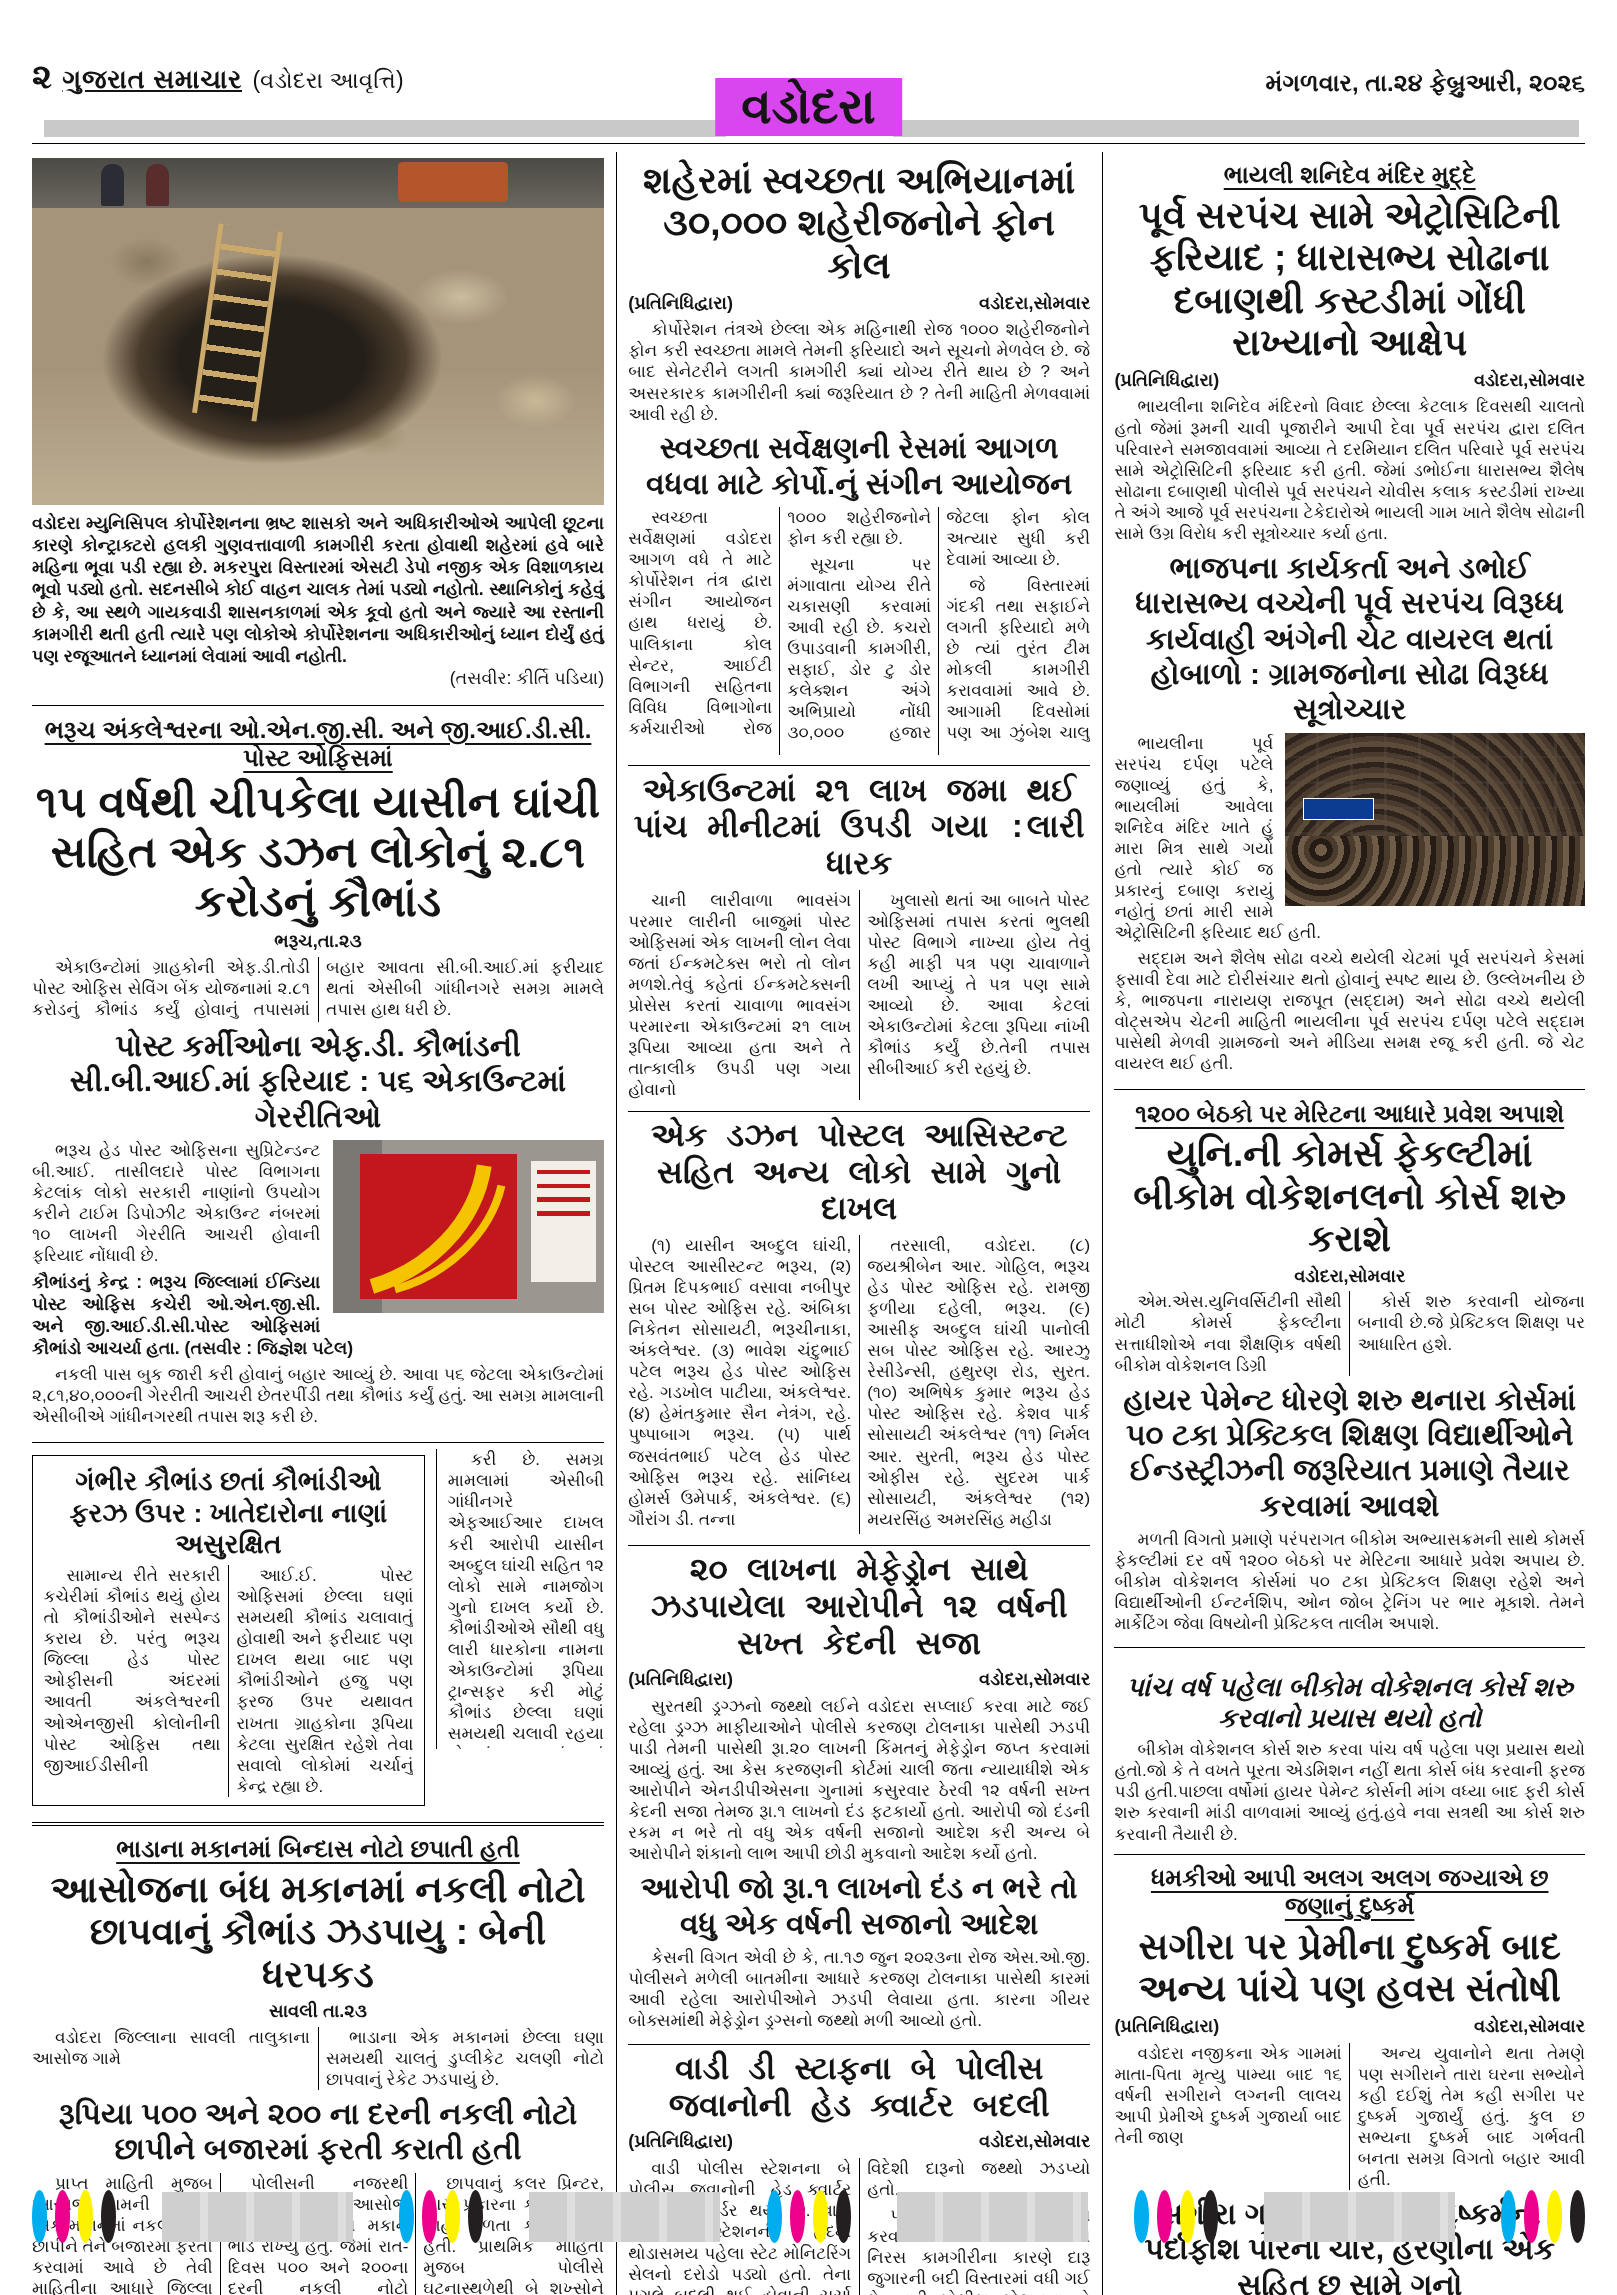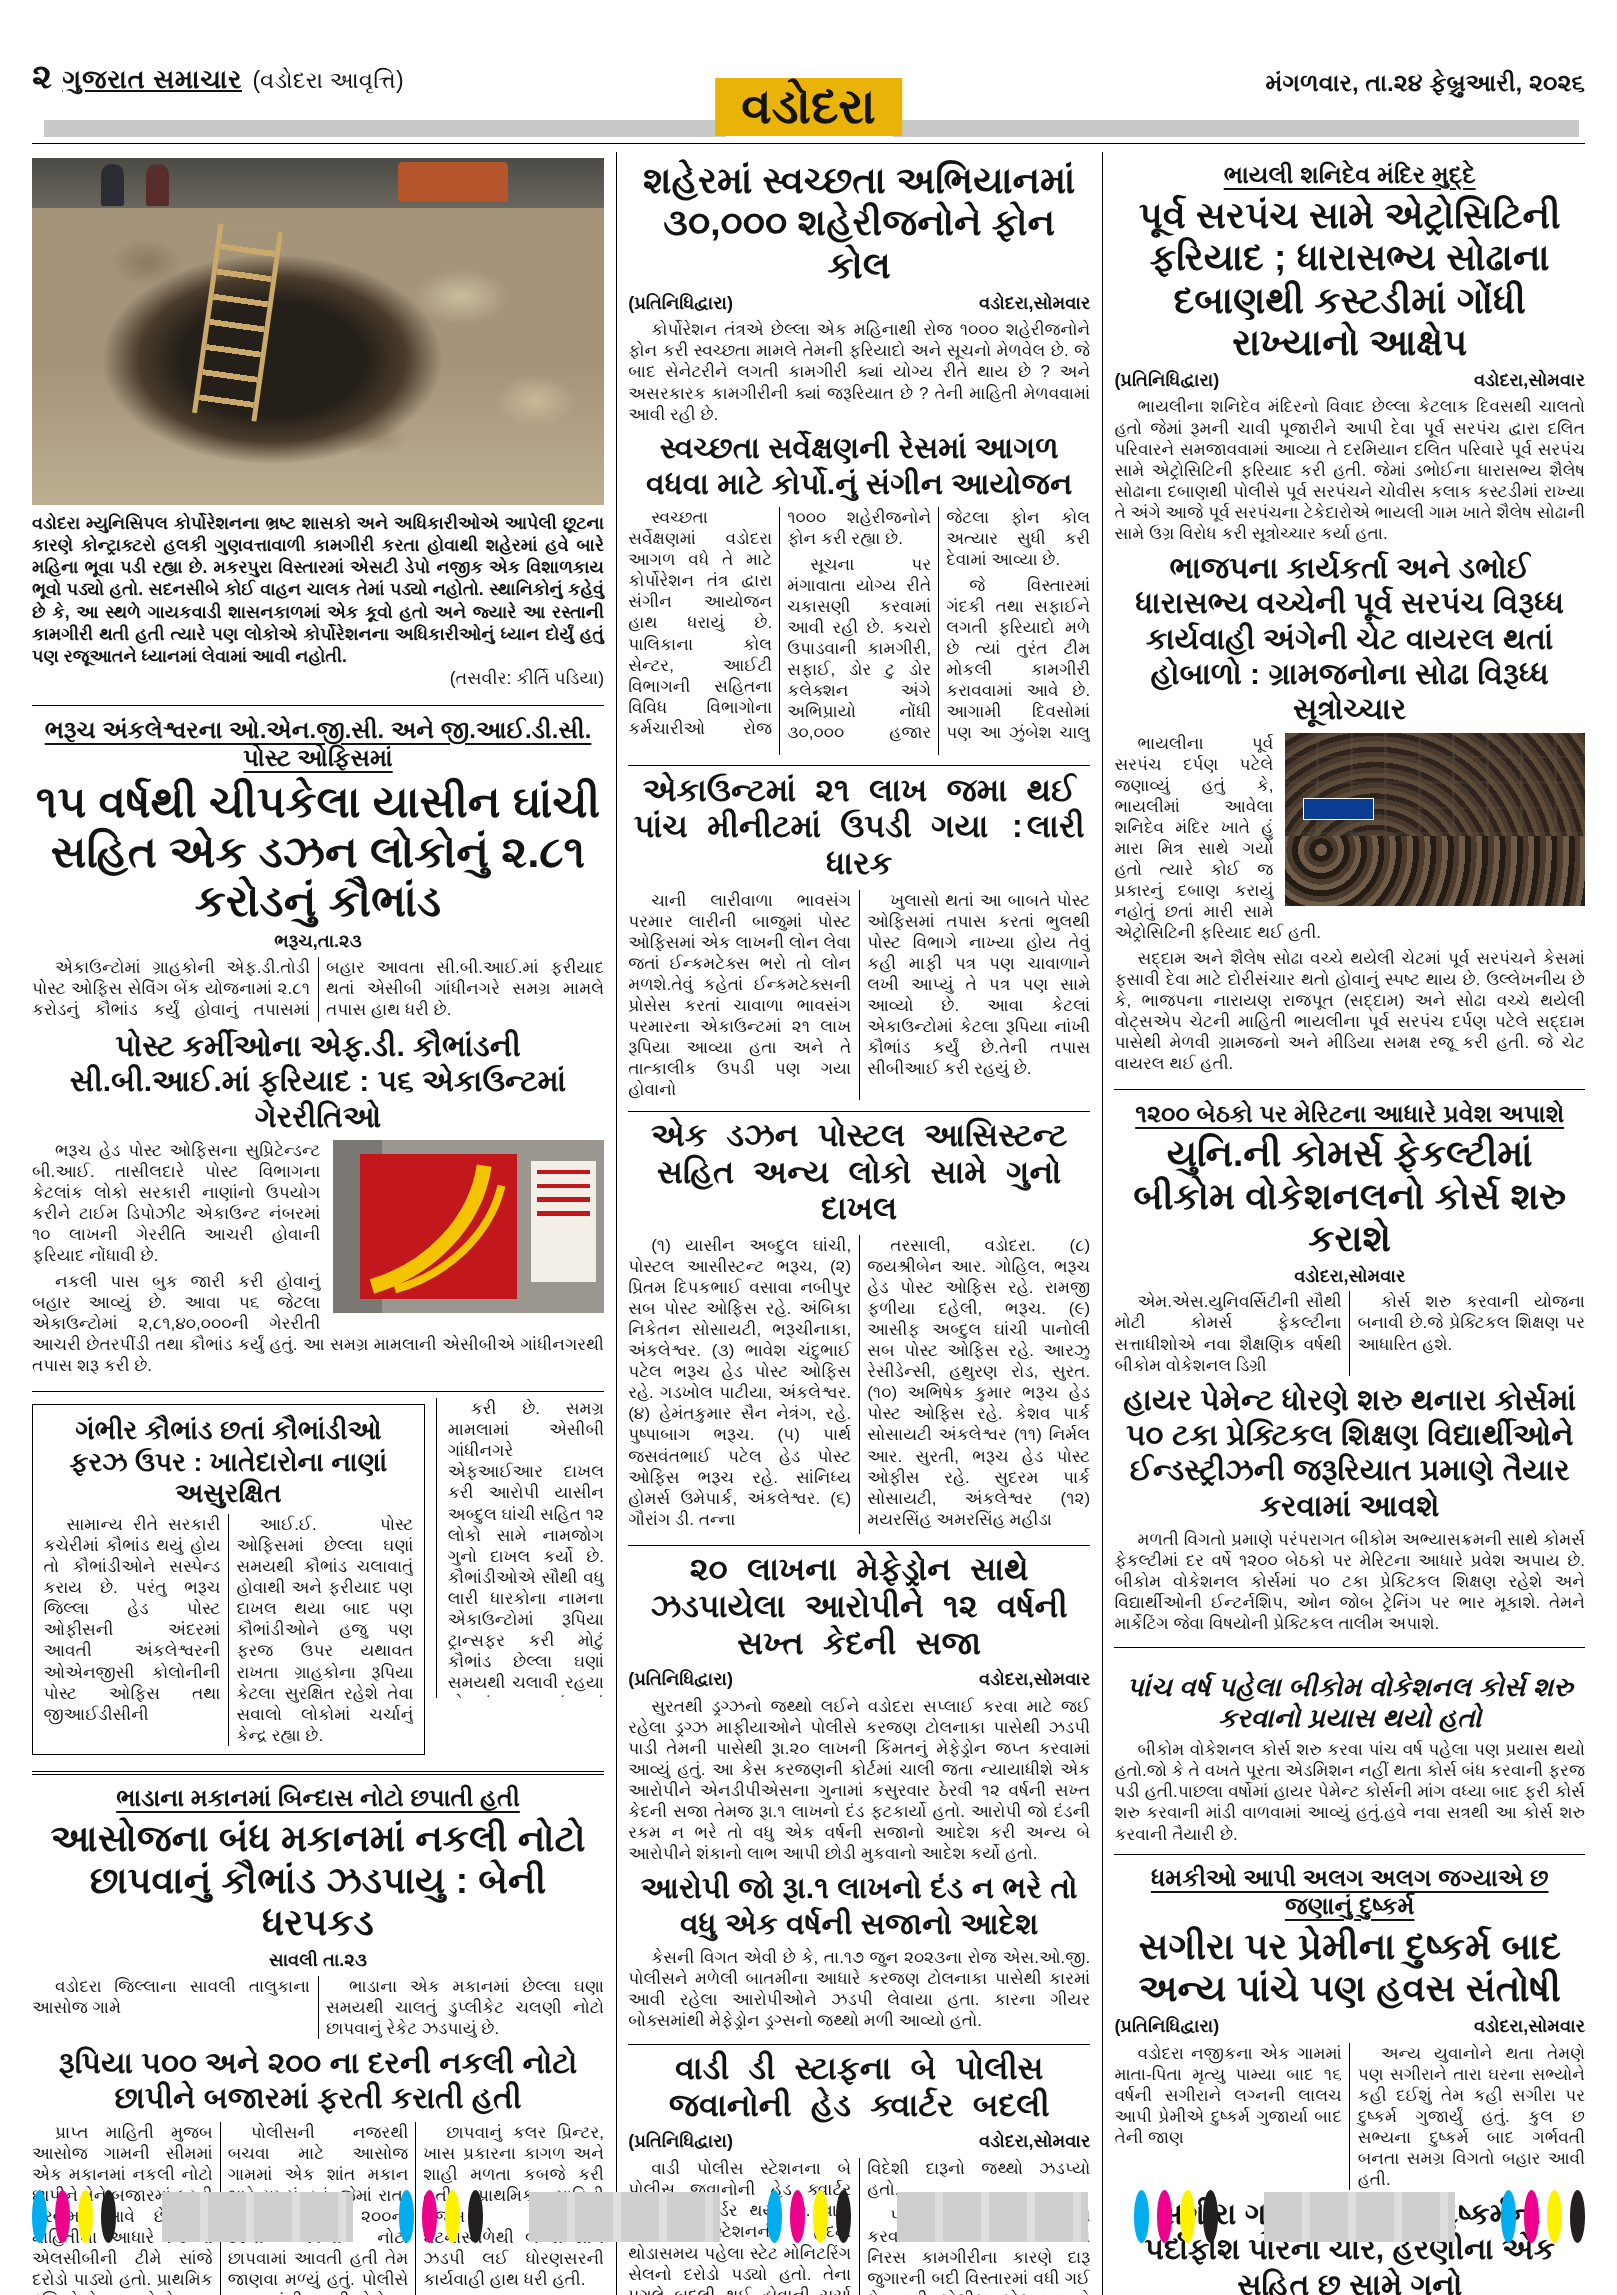--- a/index.html
+++ b/index.html
@@ -7,21 +7,21 @@
         font-family:"Liberation Sans","DejaVu Sans",sans-serif;color:#141414;overflow:hidden;}
   .inner{position:absolute;left:32px;right:32px;top:23px;}
 
   
   .masthead{position:relative;height:97px;}
   .mh-left{position:absolute;left:0;bottom:23px;display:flex;align-items:baseline;gap:10.4px;}
   .pageno{font-size:34px;font-weight:bold;}
   .paper-name{font-size:26px;font-weight:bold;letter-spacing:0.6px;text-decoration:underline;}
   .edition{font-size:23px;}
   .mh-city{position:absolute;left:50%;transform:translateX(-50%);bottom:-16px;
-           font-size:49px;font-weight:bold;background:#eab308;padding:0 26.6px;z-index:3;}
+           font-size:49px;font-weight:bold;background:#d946ef;padding:0 26.6px;z-index:3;}
   .mh-date{position:absolute;right:0;bottom:23px;font-size:24px;font-weight:bold;}
   .gray-bars{position:relative;height:19.6px;}
   .gray-bars .bar{position:absolute;top:0;height:17.3px;background:#c9c9c9;}
   .gray-bars .bar.l{left:11.6px;width:682px;}
   .gray-bars .bar.r{left:861px;right:5.8px;}
   .top-rule{border-top:1.7px solid #000;margin-top:3.5px;}
 
   
   .grid{display:flex;margin-top:8px;align-items:stretch;}
   .colz{overflow:hidden;}
@@ -154,20 +154,21 @@
                 <path d="M60 235 C 150 210, 225 140, 245 55" stroke="#f5c400" stroke-width="14" fill="none"></path>
               </svg>
               <div class="sign">
                   <i></i>
                   <i></i>
                   <i></i>
                   <i></i>
                 </div>
             </figure>
             <p>ભરૂચ હેડ પોસ્ટ ઓફિસના સુપ્રિટેન્ડન્ટ બી.આઈ. તાસીલદારે પોસ્ટ વિભાગના કેટલાંક લોકો સરકારી નાણાંનો ઉપયોગ કરીને ટાઈમ ડિપોઝીટ એકાઉન્ટ નંબરમાં ૧૦ લાખની ગેરરીતિ આચરી હોવાની ફરિયાદ નોંધાવી છે.</p>
+            <p class="caption" style="text-indent:0;">કૌભાંડનું કેન્દ્ર : ભરૂચ જિલ્લામાં ઈન્ડિયા પોસ્ટ ઓફિસ કચેરી ઓ.એન.જી.સી. અને જી.આઈ.ડી.સી.પોસ્ટ ઓફિસમાં કૌભાંડો આચર્યા હતા. (તસવીર : જિજ્ઞેશ પટેલ)</p>
             <p>નકલી પાસ બુક જારી કરી હોવાનું બહાર આવ્યું છે. આવા ૫૬ જેટલા એકાઉન્ટોમાં ૨,૮૧,૪૦,૦૦૦ની ગેરરીતી આચરી છેતરપીંડી તથા કૌભાંડ કર્યું હતું. આ સમગ્ર મામલાની એસીબીએ ગાંધીનગરથી તપાસ શરૂ કરી છે.</p>
           </div>
         </article>
 
         <div class="art nb" style="display:flex;gap:11.6px;">
           <article class="boxed" style="width:370px;flex:none;">
             <h2 class="hl-sm">ગંભીર કૌભાંડ છતાં કૌભાંડીઓ ફરઝ ઉપર : ખાતેદારોના નાણાં અસુરક્ષિત</h2>
             <div class="body c2 clip" style="max-height:248px;">
               <p>સામાન્ય રીતે સરકારી કચેરીમાં કૌભાંડ થયું હોય તો કૌભાંડીઓને સસ્પેન્ડ કરાય છે. પરંતુ ભરૂચ જિલ્લા હેડ પોસ્ટ ઓફીસની અંદરમાં આવતી અંકલેશ્વરની ઓએનજીસી કોલોનીની પોસ્ટ ઓફિસ તથા જીઆઈડીસીની</p>
               <p>આઈ.ઈ. પોસ્ટ ઓફિસમાં છેલ્લા ઘણાં સમયથી કૌભાંડ ચલાવાતું હોવાથી અને ફરીયાદ પણ દાખલ થયા બાદ પણ કૌભાંડીઓને હજુ પણ ફરજ ઉપર યથાવત રાખતા ગ્રાહકોના રૂપિયા કેટલા સુરક્ષિત રહેશે તેવા સવાલો લોકોમાં ચર્ચાનું કેન્દ્ર રહ્યા છે.</p>

